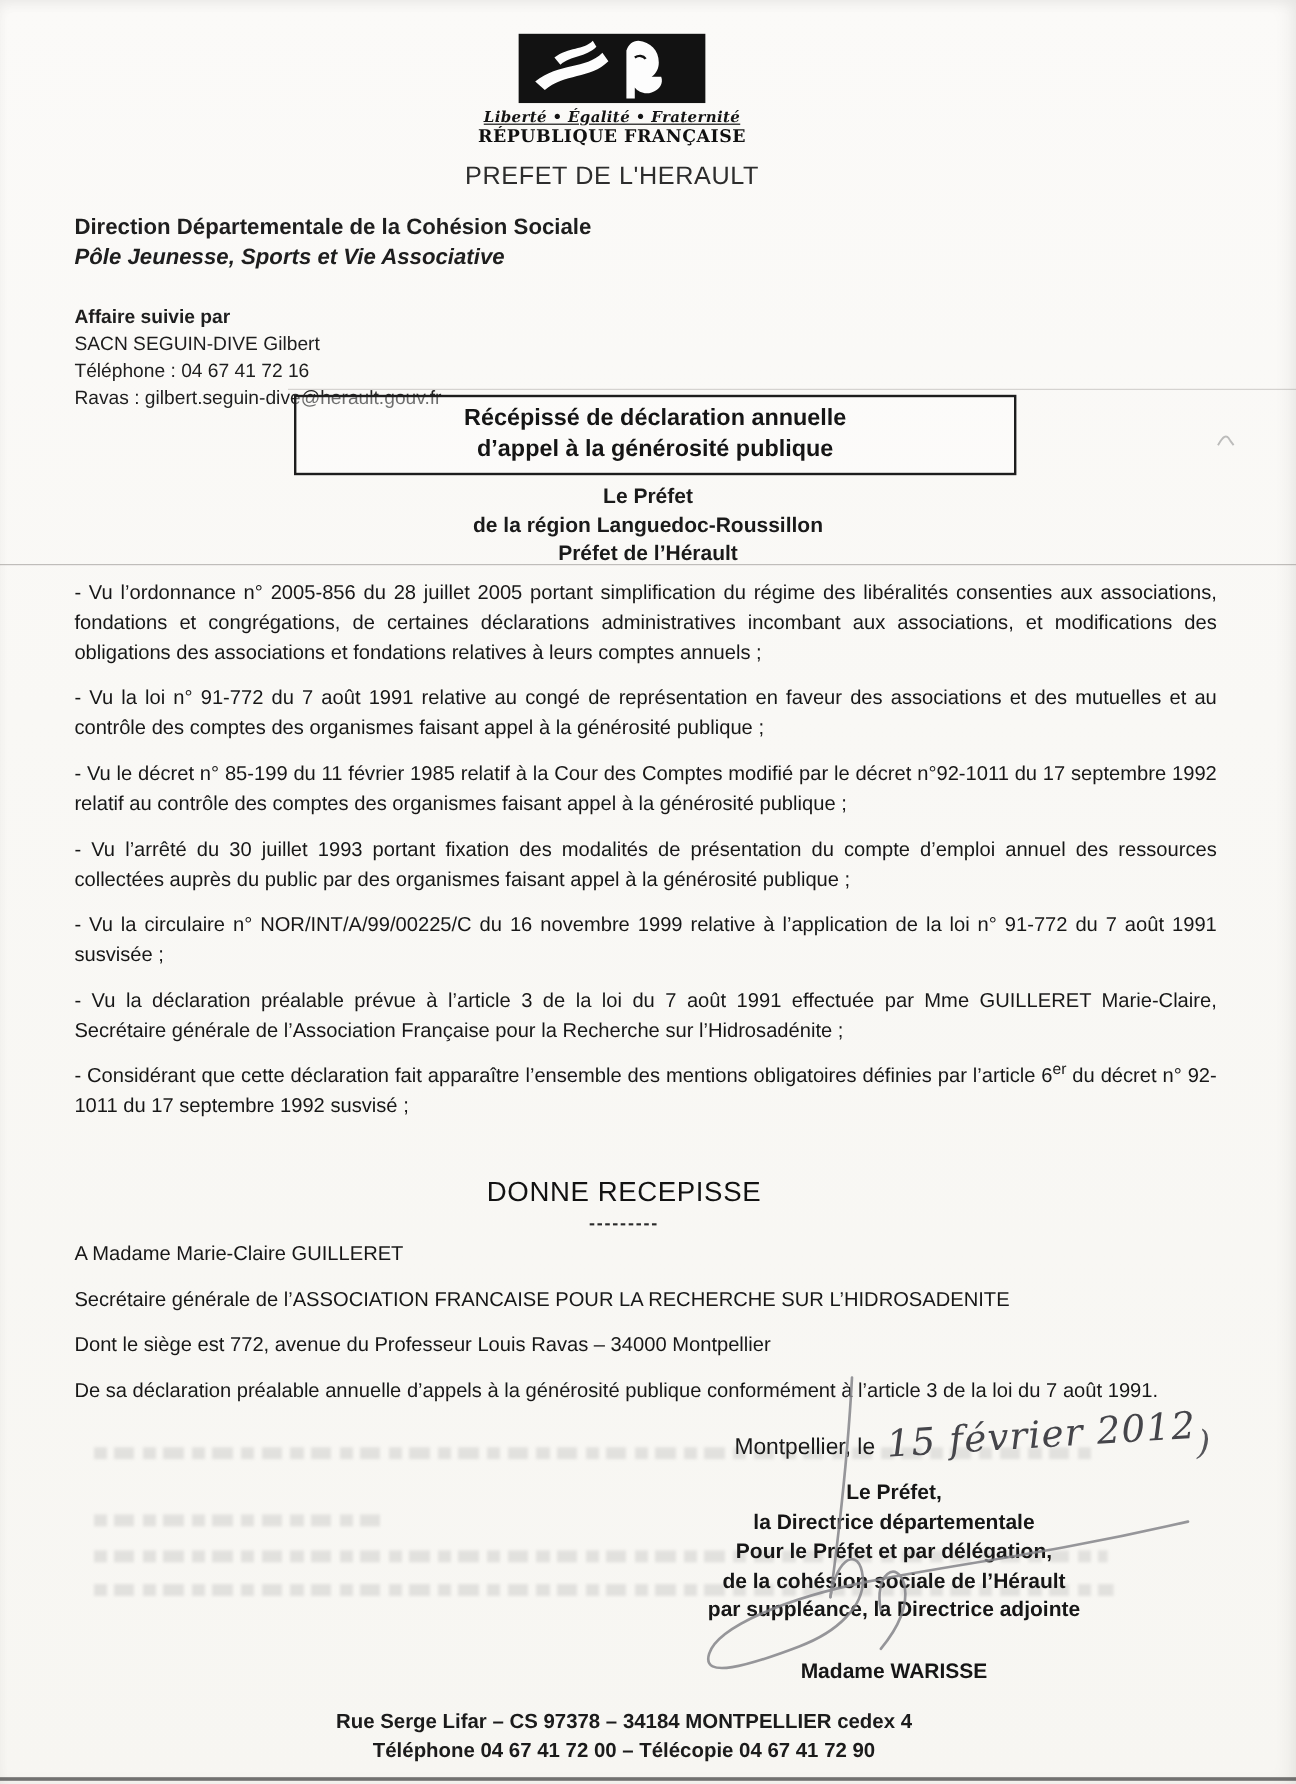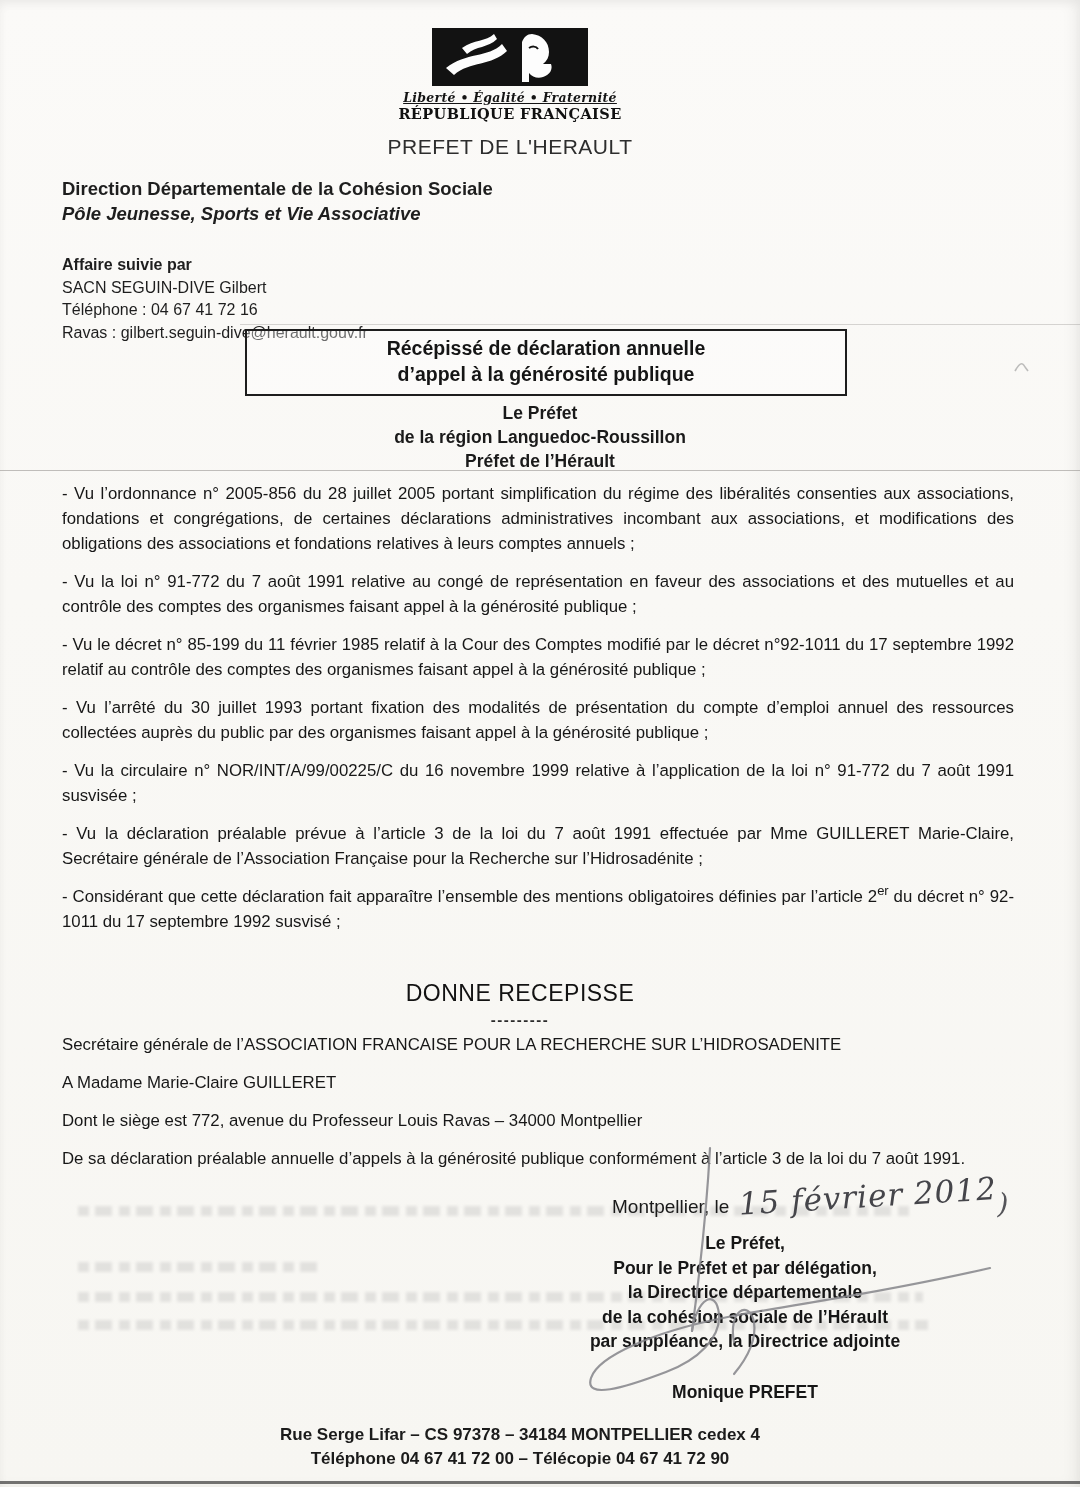--- a/index.html
+++ b/index.html
@@ -124,61 +124,61 @@
 
   <div class="abs fold fold-2"></div>
 
   <div class="abs body">
     <p>- Vu l’ordonnance n° 2005-856 du 28 juillet 2005 portant simplification du régime des libéralités consenties aux associations, fondations et congrégations, de certaines déclarations administratives incombant aux associations, et modifications des obligations des associations et fondations relatives à leurs comptes annuels ;</p>
     <p>- Vu la loi n° 91-772 du 7 août 1991 relative au congé de représentation en faveur des associations et des mutuelles et au contrôle des comptes des organismes faisant appel à la générosité publique ;</p>
     <p>- Vu le décret n° 85-199 du 11 février 1985 relatif à la Cour des Comptes modifié par le décret n°92-1011 du 17 septembre 1992 relatif au contrôle des comptes des organismes faisant appel à la générosité publique ;</p>
     <p>- Vu l’arrêté du 30 juillet 1993 portant fixation des modalités de présentation du compte d’emploi annuel des ressources collectées auprès du public par des organismes faisant appel à la générosité publique ;</p>
     <p>- Vu la circulaire n° NOR/INT/A/99/00225/C du 16 novembre 1999 relative à l’application de la loi n° 91-772  du 7 août 1991 susvisée ;</p>
     <p>- Vu la déclaration préalable prévue à l’article 3 de la loi du 7 août 1991 effectuée par Mme GUILLERET Marie-Claire, Secrétaire générale de l’Association Française pour la Recherche sur l’Hidrosadénite ;</p>
-    <p><span>- Considérant que cette déclaration fait apparaître l’ensemble des mentions obligatoires définies par l’article 2</span><sup>er</sup><span> du décret n° 92-1011 du 17 septembre 1992 susvisé ;</span></p>
+    <p><span>- Considérant que cette déclaration fait apparaître l’ensemble des mentions obligatoires définies par l’article 6</span><sup>er</sup><span> du décret n° 92-1011 du 17 septembre 1992 susvisé ;</span></p>
   </div>
 
   <div class="abs decision">
     <div class="decision-head">DONNE RECEPISSE</div>
     <div class="decision-dashes">---------</div>
   </div>
 
   <div class="abs recipient">
+    <p>A Madame Marie-Claire GUILLERET</p>
     <p>Secrétaire générale de l’ASSOCIATION FRANCAISE POUR LA RECHERCHE SUR L’HIDROSADENITE</p>
-    <p>A Madame Marie-Claire GUILLERET</p>
     <p>Dont le siège est 772, avenue du Professeur Louis Ravas – 34000 Montpellier</p>
     <p>De sa déclaration préalable annuelle d’appels à la générosité publique conformément à l’article 3 de la loi du 7 août 1991.</p>
   </div>
 
   <div class="abs bleed" style="left:78px;top:1206px;width:835px;"></div>
   <div class="abs bleed" style="left:78px;top:1262px;width:240px;"></div>
   <div class="abs bleed" style="left:78px;top:1292px;width:845px;"></div>
   <div class="abs bleed" style="left:78px;top:1320px;width:850px;"></div>
 
   <div class="abs dateline">
     <span class="label">Montpellier, le</span><span class="handwritten">15 février 2012</span><span class="hand-flourish">)</span>
   </div>
 
   <div class="abs sig-block">
     <div>Le Préfet,</div>
+    <div>la Directrice départementale</div>
     <div>Pour le Préfet et par délégation,</div>
-    <div>la Directrice départementale</div>
     <div>de la cohésion sociale de l’Hérault</div>
     <div>par suppléance, la Directrice adjointe</div>
   </div>
 
   <svg class="abs sig-svg" width="480" height="290" viewBox="0 0 480 290" xmlns="http://www.w3.org/2000/svg">
     <g stroke="#85858a" stroke-width="2.2" fill="none" stroke-linecap="round" opacity="0.85">
       <path d="M152,2 C150,40 144,110 134,185"></path>
       <path d="M134,185 C139,152 158,142 161,168 C163,192 140,214 108,226 C66,242 26,254 33,232 C40,210 96,186 165,172 C240,157 310,150 432,122"></path>
       <path d="M176,196 C170,166 190,152 196,176 C199,196 186,216 176,228"></path>
     </g>
   </svg>
 
-  <div class="abs signatory">Monique PREFET</div>
+  <div class="abs signatory">Madame WARISSE</div>
 
   <div class="abs footer">
     <div>Rue Serge Lifar – CS 97378 – 34184 MONTPELLIER cedex 4</div>
     <div>Téléphone 04 67 41 72 00 – Télécopie 04 67 41 72 90</div>
   </div>
 
   <div class="abs scan-bottom"></div>
 </div>
 
 </body></html>

